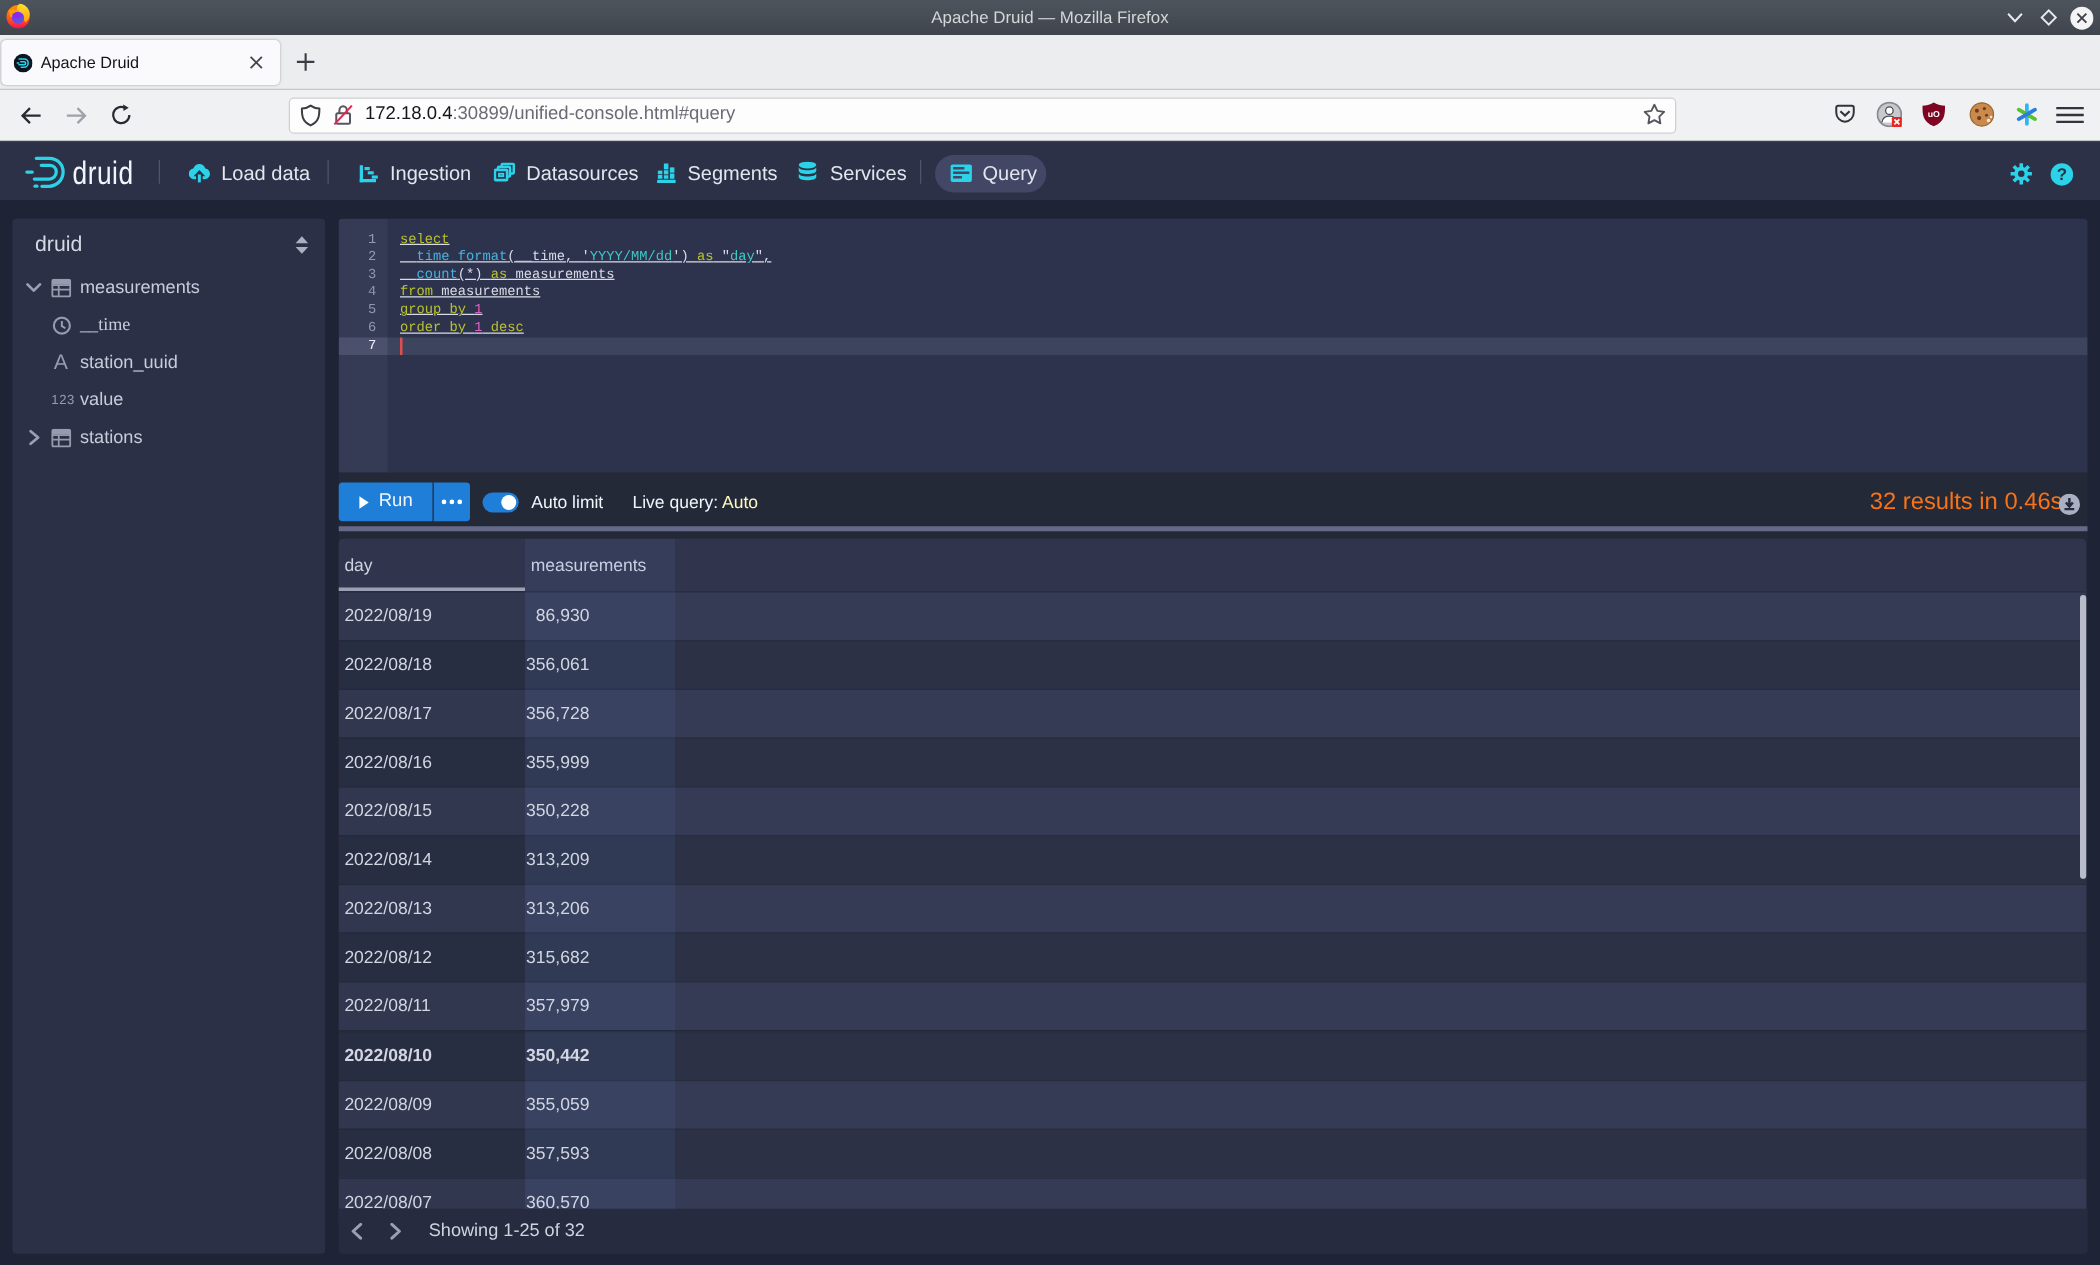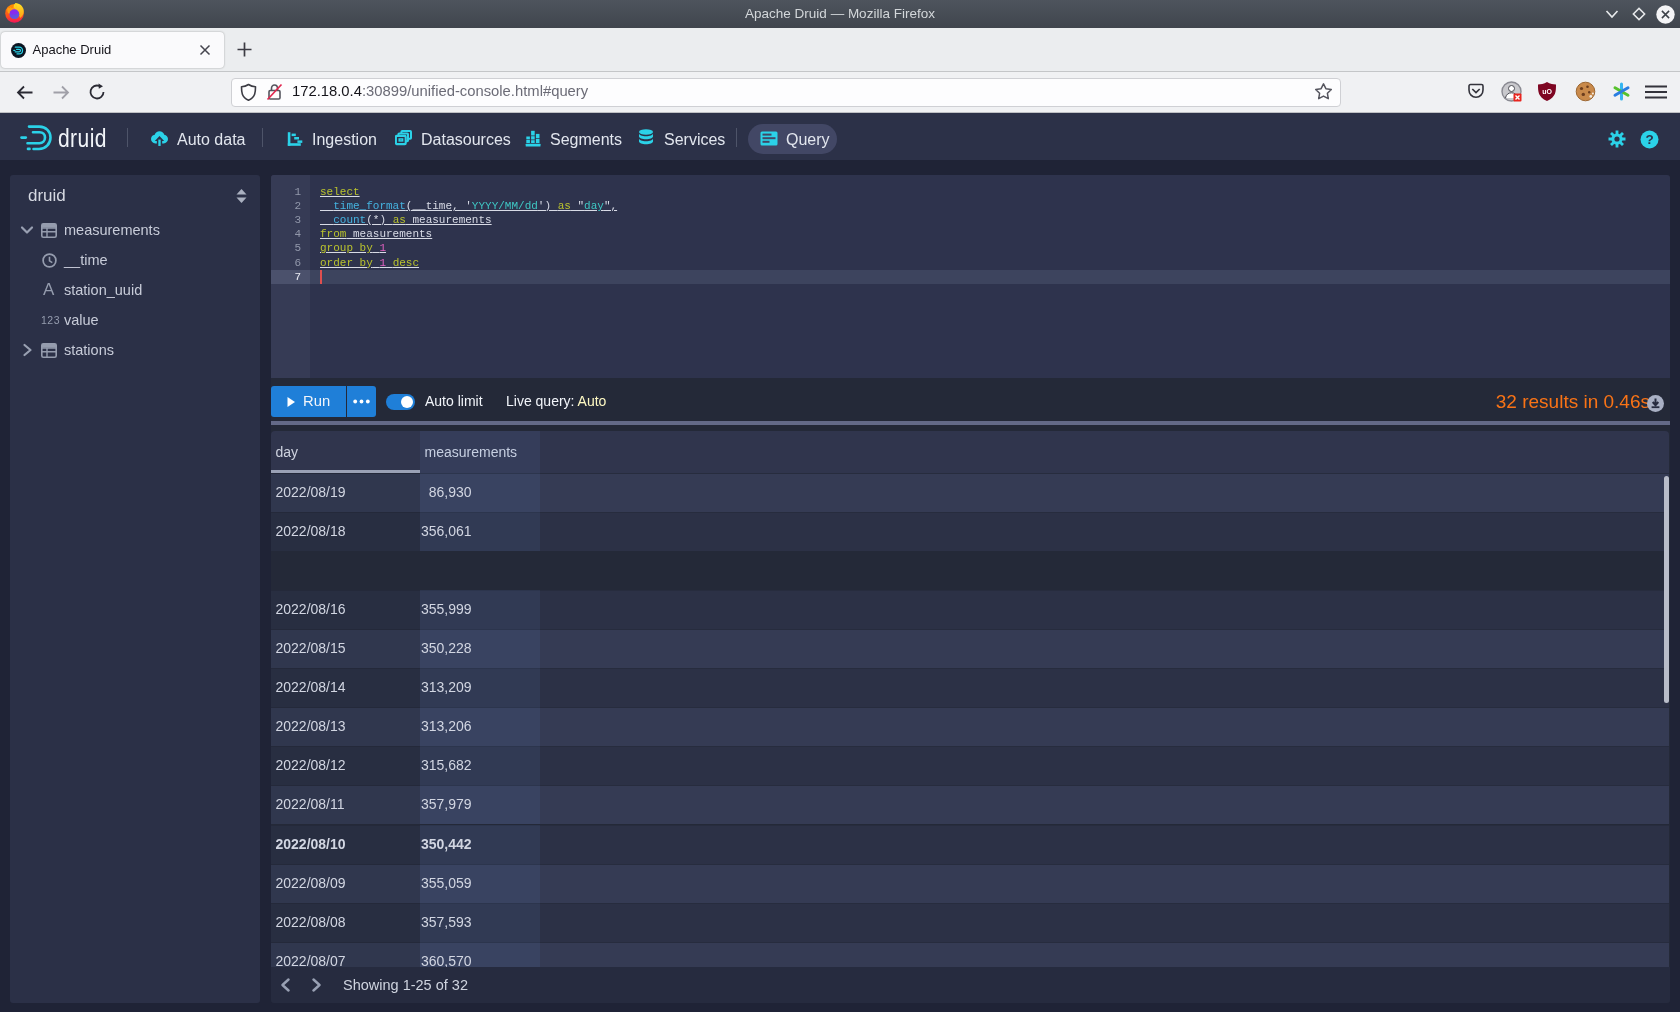--- a/index.html
+++ b/index.html
@@ -248,21 +248,21 @@
     <g stroke="#2bd2e8" stroke-width="2.8">
       <path d="M9 0.5 V4 M9 14 V17.5 M0.5 9 H4 M14 9 H17.5 M3 3 L5.6 5.6 M12.4 12.4 L15 15 M15 3 L12.4 5.6 M3 15 L5.6 12.4"></path>
     </g>
     <circle cx="9" cy="9" r="5.6" fill="#2bd2e8"></circle>
     <circle cx="9" cy="9" r="2.6" fill="#2c3148"></circle>
   </svg>
 <svg class="abs" style="left:1640px;top:130px;" width="19" height="19" viewBox="0 0 19 19">
     <circle cx="9.5" cy="9.5" r="9" fill="#2bd2e8"></circle>
     <text x="9.5" y="14.2" font-family="Liberation Sans" font-size="13.5" font-weight="bold" fill="#2c3148" text-anchor="middle">?</text>
   </svg>
-<div class="abs navtext" style="left:177px;">Auto data</div>
+<div class="abs navtext" style="left:177px;">Load data</div>
 <div class="abs navdiv" style="left:127px;"></div>
 <div class="abs navdiv" style="left:262px;"></div>
 <div class="abs navtext" style="left:312px;">Ingestion</div>
 <div class="abs navtext" style="left:421px;">Datasources</div>
 <div class="abs navtext" style="left:550px;">Segments</div>
 <div class="abs navtext" style="left:664px;">Services</div>
 <div class="abs navdiv" style="left:736px;"></div>
 <div class="abs" id="querypill"></div>
 <div class="abs navtext" style="left:786px;">Query</div>
 
@@ -275,21 +275,21 @@
       </svg>
     <div class="abs treerow" style="left:54px;top:40px;height:30px;line-height:30px;">measurements</div>
     <svg class="abs" style="left:10px;top:48px;" width="14" height="14" viewBox="0 0 14 14">
         <path d="M2 4.5 L7 9.5 L12 4.5" stroke="#99a0b2" stroke-width="2.2" fill="none" stroke-linecap="round" stroke-linejoin="round"></path>
       </svg>
     <svg class="abs tblicon" style="left:31px;top:47.5px;" width="16" height="15" viewBox="0 0 16 15">
         <rect x="0.8" y="0.8" width="14.4" height="13.4" rx="1.5" fill="none" stroke="#959cae" stroke-width="1.6"></rect>
         <path d="M1 5 H15 M1 8.7 H15 M6 5 V14" stroke="#959cae" stroke-width="1.4"></path>
         <rect x="1" y="1" width="14" height="3.6" fill="#959cae"></rect>
       </svg>
-    <div class="abs treerow" style="left:54px;top:70px;height:30px;line-height:30px;">__time</div>
+    <div class="abs treerow" style="left:54px;top:70px;height:30px;line-height:30px;font-family:Liberation Serif, serif;">__time</div>
     <svg class="abs" style="left:32px;top:77.5px;" width="15" height="15" viewBox="0 0 15 15">
         <circle cx="7.5" cy="7.5" r="6.4" fill="none" stroke="#959cae" stroke-width="1.7"></circle>
         <path d="M7.5 3.8 V7.9 L10.3 9.6" stroke="#959cae" stroke-width="1.6" fill="none"></path>
       </svg>
     <div class="abs treerow" style="left:54px;top:100px;height:30px;line-height:30px;">station_uuid</div>
     <div class="abs" style="left:33px;top:100px;height:30px;line-height:30px;font-size:17px;color:#959cae;">A</div>
     <div class="abs treerow" style="left:54px;top:130px;height:30px;line-height:30px;">value</div>
     <div class="abs" style="left:31px;top:130px;height:30px;line-height:30px;font-size:10.5px;letter-spacing:0.5px;color:#959cae;">123</div>
     <div class="abs treerow" style="left:54px;top:160px;height:30px;line-height:30px;">stations</div>
     <svg class="abs" style="left:12px;top:168px;" width="11" height="14" viewBox="0 0 11 14">
@@ -355,20 +355,25 @@
     <div class="abs trow rowL" style="top:298.0px;">
         <div class="abs c1 cell">2022/08/19</div>
         <div class="abs c2"></div>
         <div class="abs c2v cell">86,930</div>
       </div>
     <div class="abs trow rowD" style="top:337.1px;">
         <div class="abs c1 cell">2022/08/18</div>
         <div class="abs c2"></div>
         <div class="abs c2v cell">356,061</div>
       </div>
+    <div class="abs trow rowL" style="top:376.1px;">
+        <div class="abs c1 cell">2022/08/17</div>
+        <div class="abs c2"></div>
+        <div class="abs c2v cell">356,728</div>
+      </div>
     <div class="abs trow rowD" style="top:415.1px;">
         <div class="abs c1 cell">2022/08/16</div>
         <div class="abs c2"></div>
         <div class="abs c2v cell">355,999</div>
       </div>
     <div class="abs trow rowL" style="top:454.2px;">
         <div class="abs c1 cell">2022/08/15</div>
         <div class="abs c2"></div>
         <div class="abs c2v cell">350,228</div>
       </div>

